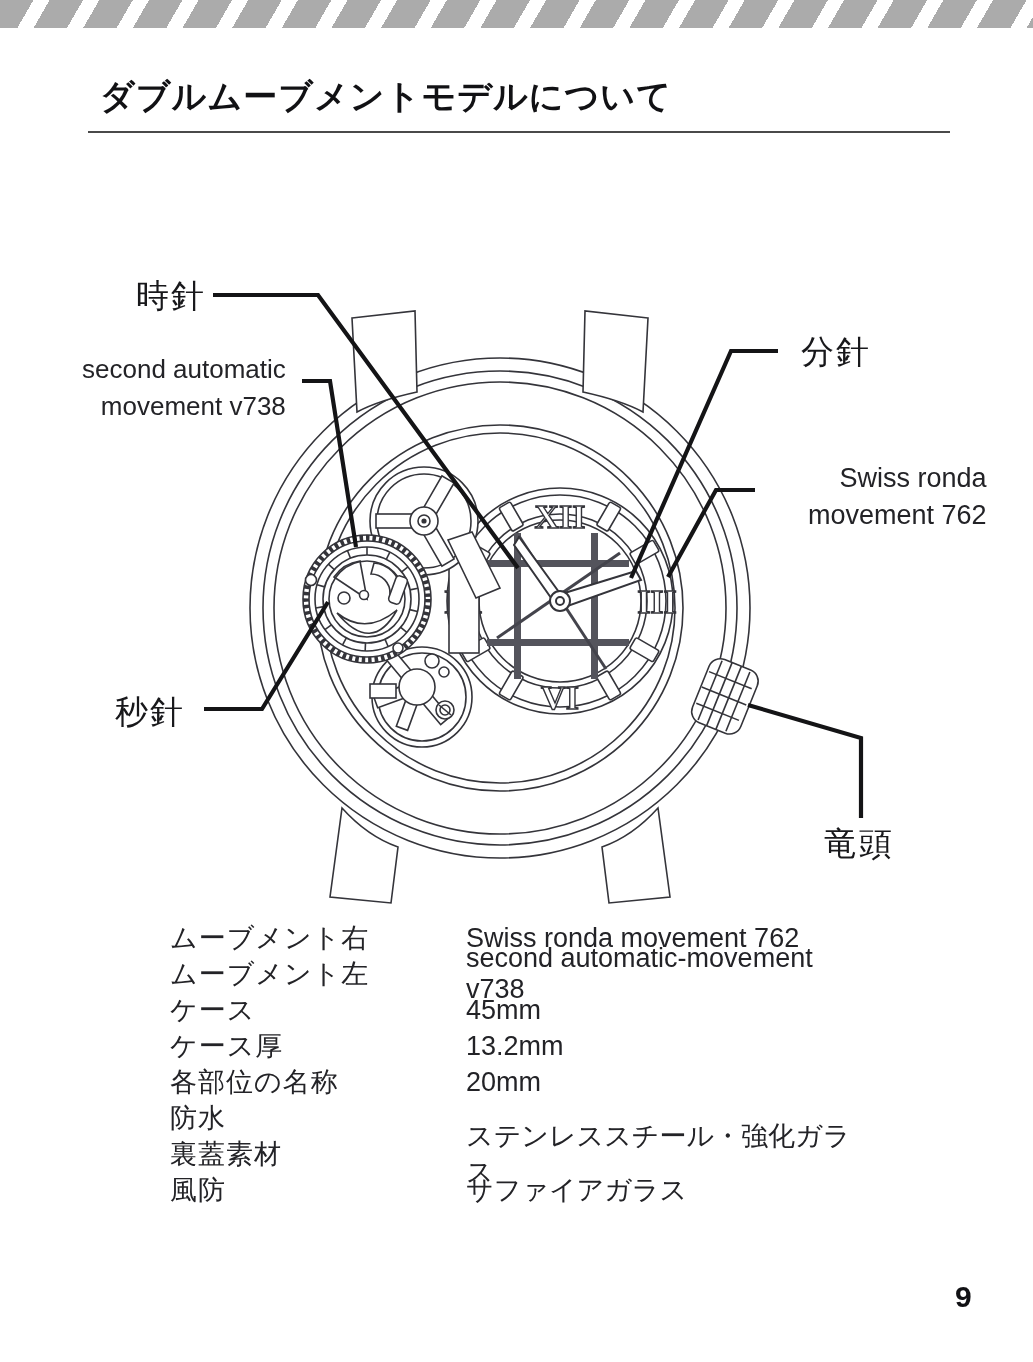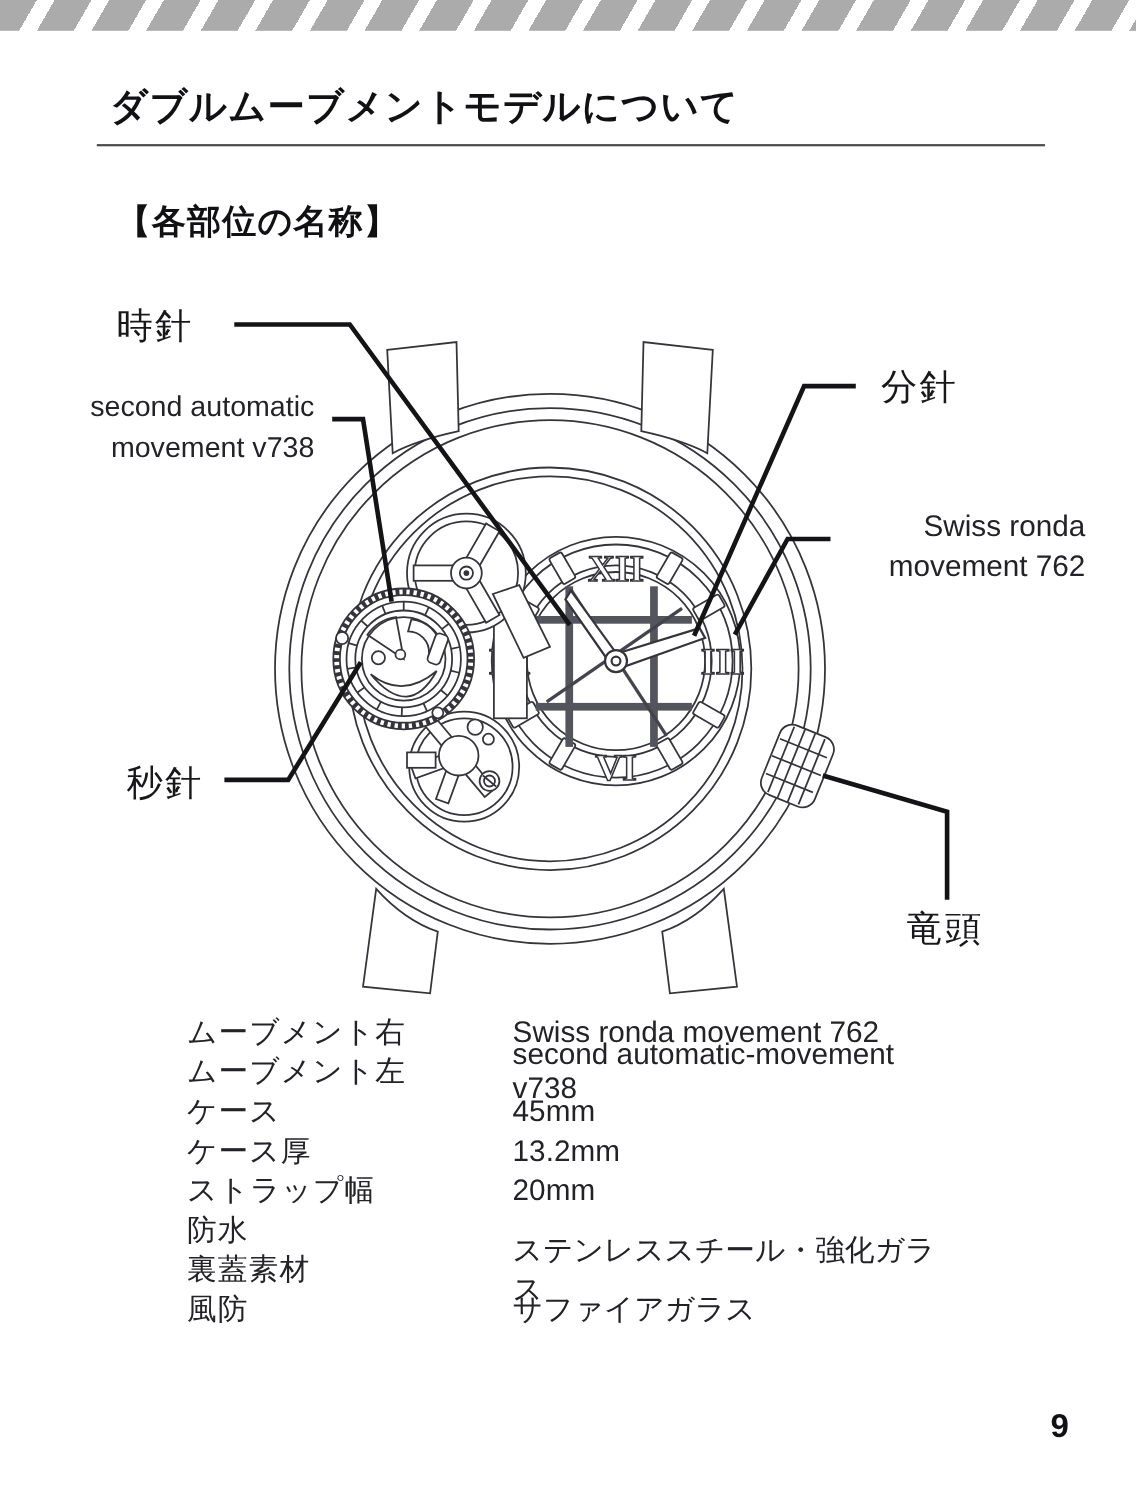--- a/index.html
+++ b/index.html
@@ -53,21 +53,20 @@
 </style>
 </head>
 <body>
 
 <div id="page">
 
   <div id="stripe-band"></div>
 
   <div id="doc-title">ダブルムーブメントモデルについて</div>
   <div id="title-rule"></div>
-  <div id="section-heading">【各部位の名称】</div>
 
   <svg id="watch-svg" width="1033" height="1362" viewBox="0 0 1033 1362">
     <g fill="none" stroke="#34343a" stroke-width="1.6">
 
       <g>
         <circle cx="500" cy="608" r="250"></circle>
         <circle cx="500" cy="608" r="237"></circle>
         <circle cx="500" cy="608" r="226"></circle>
         <circle cx="500" cy="608" r="183"></circle>
         <circle cx="500" cy="608" r="175"></circle>
@@ -268,21 +267,21 @@
         <path d="M213,295 L318,295 L518,568"></path>
         <path d="M302,381 L330,381 L356,547"></path>
         <path d="M778,351 L731,351 L631,578"></path>
         <path d="M755,490 L716,490 L668,577"></path>
         <path d="M204,709 L262,709 L328,602"></path>
         <path d="M748,705 L861,738 L861,818"></path>
       </g>
     </g>
   </svg>
 
-  <div class="callout-jp" style="left:106px;top:274px;text-align:center;">時針</div>
+  <div class="callout-jp" style="left:136px;top:274px;text-align:center;">時針</div>
 
   <div class="callout-en" style="left:82px;top:351px;">
     <div>second automatic</div>
     <div>movement v738</div>
   </div>
 
   <div class="callout-jp" style="left:801px;top:330px;">分針</div>
 
   <div class="callout-en" style="left:767px;top:460px;font-size:27px;margin-left:41px;">
     <div>Swiss ronda</div>
@@ -304,21 +303,21 @@
     </div>
     <div class="spec-row">
       <span class="spec-label">ケース</span>
       <span class="spec-value">45mm</span>
     </div>
     <div class="spec-row">
       <span class="spec-label">ケース厚</span>
       <span class="spec-value">13.2mm</span>
     </div>
     <div class="spec-row">
-      <span class="spec-label">ストラップ幅</span>
+      <span class="spec-label">各部位の名称</span>
       <span class="spec-value">20mm</span>
     </div>
     <div class="spec-row">
       <span class="spec-label">防水</span>
     </div>
     <div class="spec-row">
       <span class="spec-label">裏蓋素材</span>
       <span class="spec-value">ステンレススチール・強化ガラス</span>
     </div>
     <div class="spec-row">

